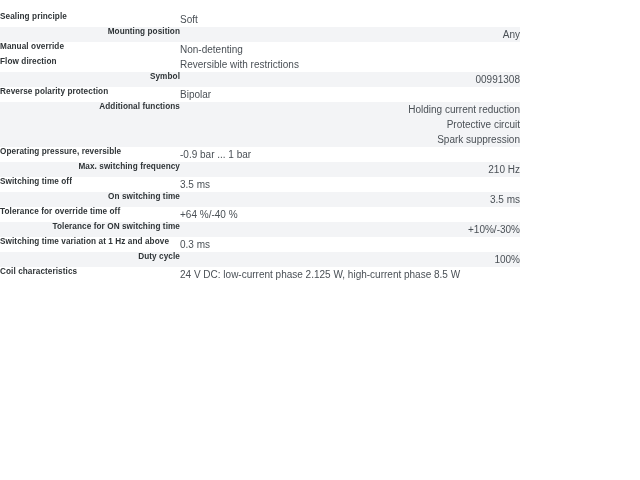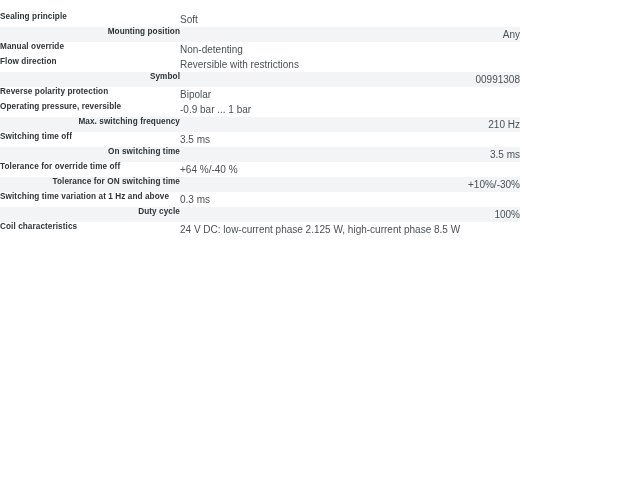--- a/index.html
+++ b/index.html
@@ -93,20 +93,28 @@
         <td class="spec-value">
           <span class="value-line">00991308</span>
         </td>
       </tr>
       <tr class="spec-row">
         <td class="spec-label">Reverse polarity protection</td>
         <td class="spec-value">
           <span class="value-line">Bipolar</span>
         </td>
       </tr>
+      <tr class="spec-row shaded">
+        <td class="spec-label">Additional functions</td>
+        <td class="spec-value">
+          <span class="value-line">Holding current reduction</span>
+          <span class="value-line">Protective circuit</span>
+          <span class="value-line">Spark suppression</span>
+        </td>
+      </tr>
       <tr class="spec-row">
         <td class="spec-label">Operating pressure, reversible</td>
         <td class="spec-value">
           <span class="value-line">-0.9 bar ... 1 bar</span>
         </td>
       </tr>
       <tr class="spec-row shaded">
         <td class="spec-label">Max. switching frequency</td>
         <td class="spec-value">
           <span class="value-line">210 Hz</span>

